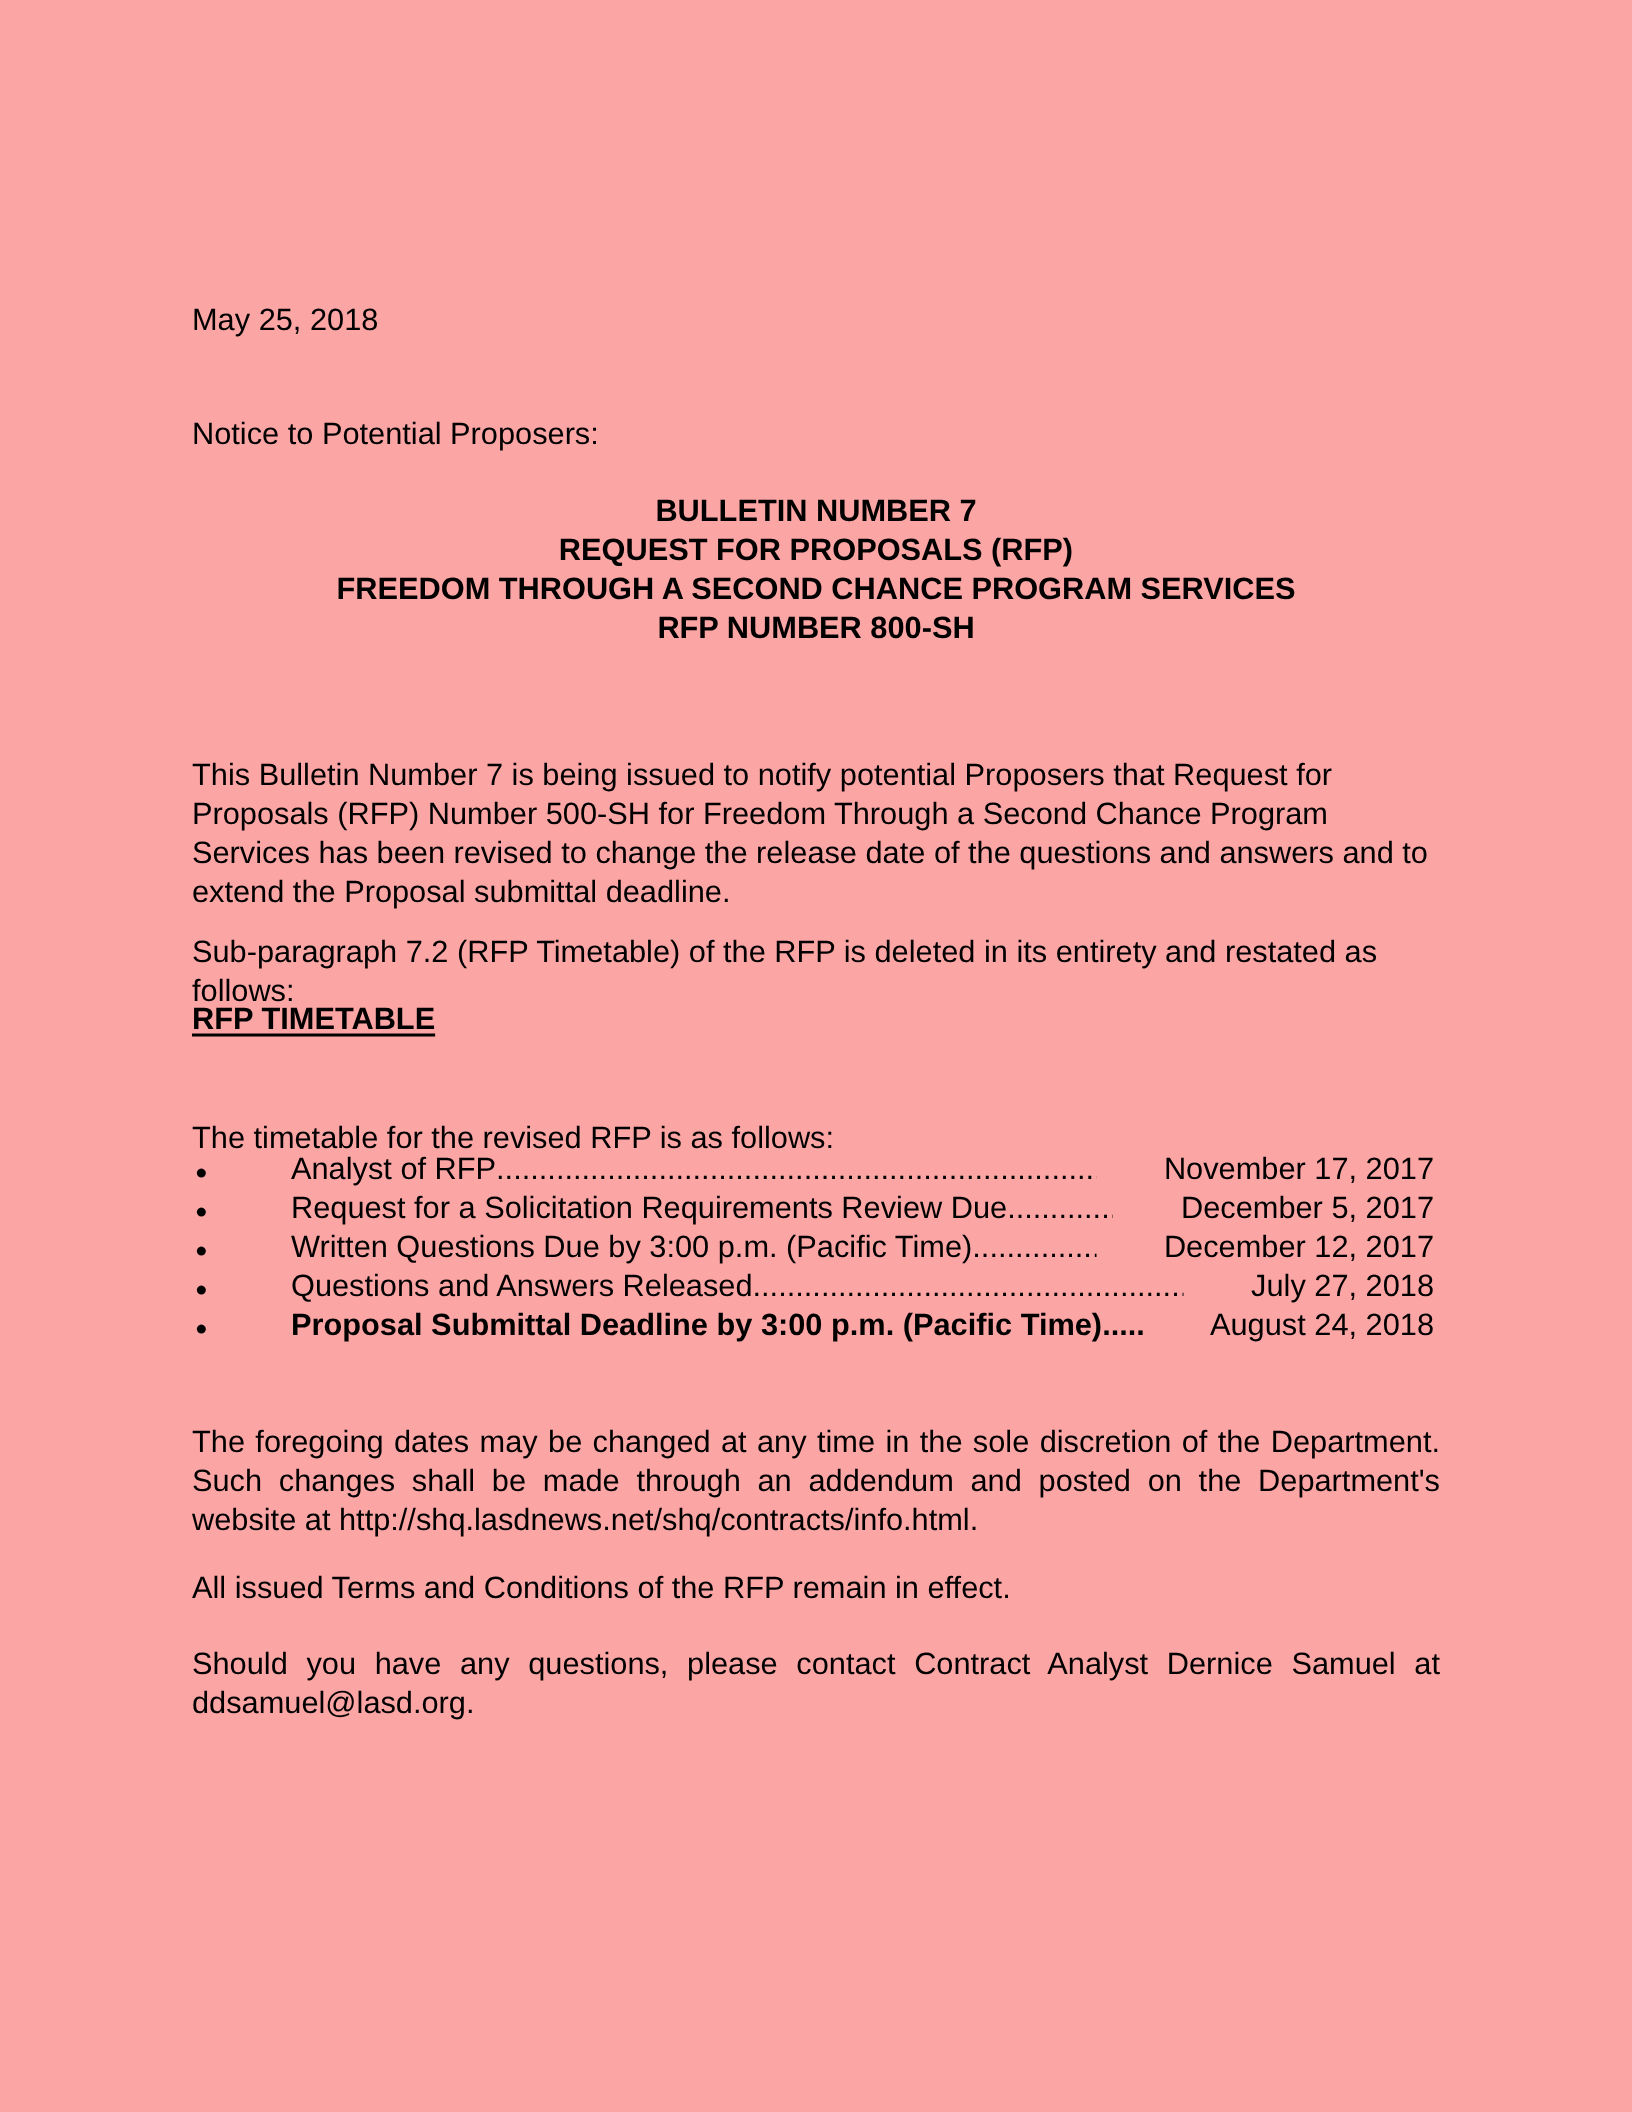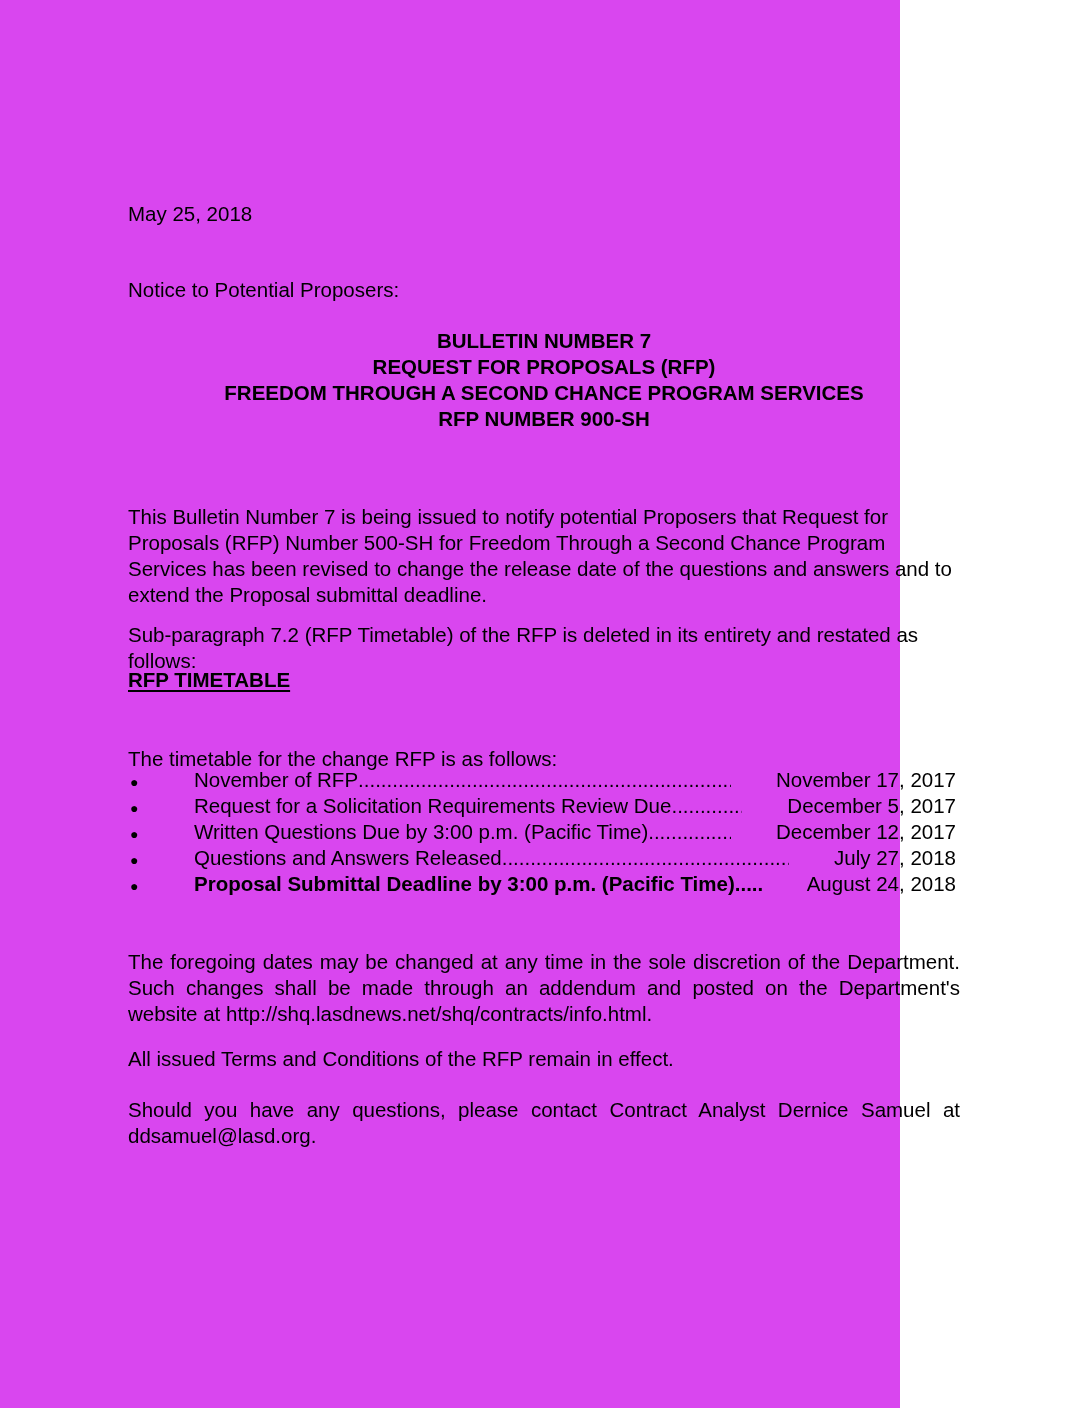--- a/index.html
+++ b/index.html
@@ -1,19 +1,19 @@
 <!DOCTYPE html>
 <html><head>
 <meta charset="utf-8">
 <style>
   html, body { margin: 0; padding: 0; background: #ffffff; }
   body { width: 1088px; height: 1408px; position: relative; overflow: hidden; }
   .page {
-    position: absolute; left: 0; top: 0; width: 900px; height: 1408px;
-    background: #d946ef; color: #000000;
+    position: absolute; left: 0; top: 0; width: 1088px; height: 1408px;
+    background: #fca5a5; color: #000000;
     font-family: "Liberation Sans", sans-serif;
     font-size: 20.5px; line-height: 26px;
   }
   .date { position: absolute; left: 128px; top: 201px; }
   .salutation { position: absolute; left: 128px; top: 277px; }
   .heading {
     position: absolute; left: 128px; top: 328px; width: 832px;
     text-align: center; font-weight: bold; line-height: 26px;
   }
   .heading div { white-space: nowrap; }
@@ -47,34 +47,34 @@
 <body>
 
 <div class="page">
   <div class="date">May 25, 2018</div>
   <div class="salutation">Notice to Potential Proposers:</div>
 
   <div class="heading">
     <div>BULLETIN NUMBER 7</div>
     <div>REQUEST FOR PROPOSALS (RFP)</div>
     <div>FREEDOM THROUGH A SECOND CHANCE PROGRAM SERVICES</div>
-    <div>RFP NUMBER 900-SH</div>
+    <div>RFP NUMBER 800-SH</div>
   </div>
 
   <div class="para p-intro">This Bulletin Number 7 is being issued to notify potential Proposers that Request for Proposals (RFP) Number 500-SH for Freedom Through a Second Chance Program Services has been revised to change the release date of the questions and answers and to extend the Proposal submittal deadline.</div>
   <div class="para p-sub">Sub-paragraph 7.2 (RFP Timetable) of the RFP is deleted in its entirety and restated as follows:</div>
 
   <div class="section-title">RFP TIMETABLE</div>
 
-  <div class="para p-timetable">The timetable for the change RFP is as follows:</div>
+  <div class="para p-timetable">The timetable for the revised RFP is as follows:</div>
 
   <ul class="timetable">
     <li class="tt-row">
       <span class="bullet">●</span>
-      <span class="tt-label">November of RFP</span>
+      <span class="tt-label">Analyst of RFP</span>
       <span class="leader"></span>
       <span class="tt-date">November 17, 2017</span>
     </li>
     <li class="tt-row">
       <span class="bullet">●</span>
       <span class="tt-label">Request for a Solicitation Requirements Review Due</span>
       <span class="leader"></span>
       <span class="tt-date">December 5, 2017</span>
     </li>
     <li class="tt-row">

